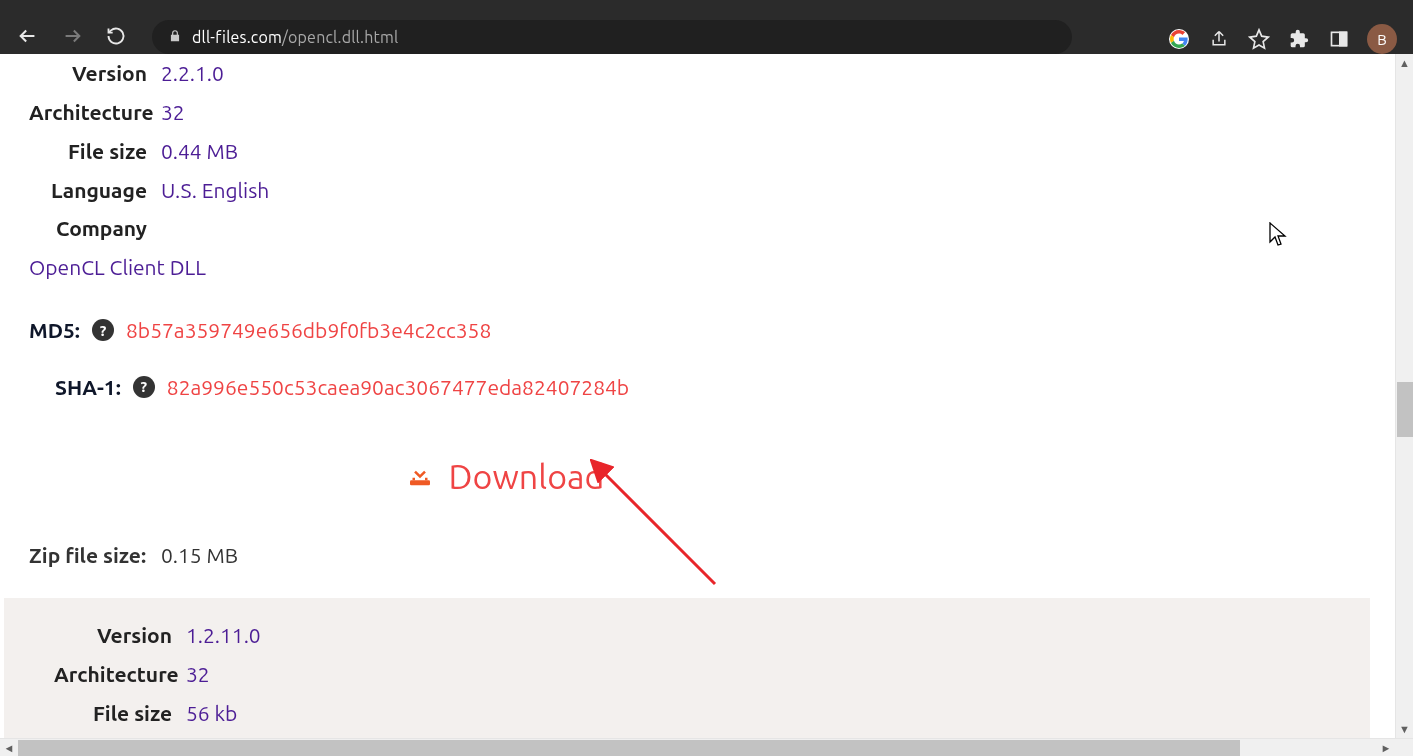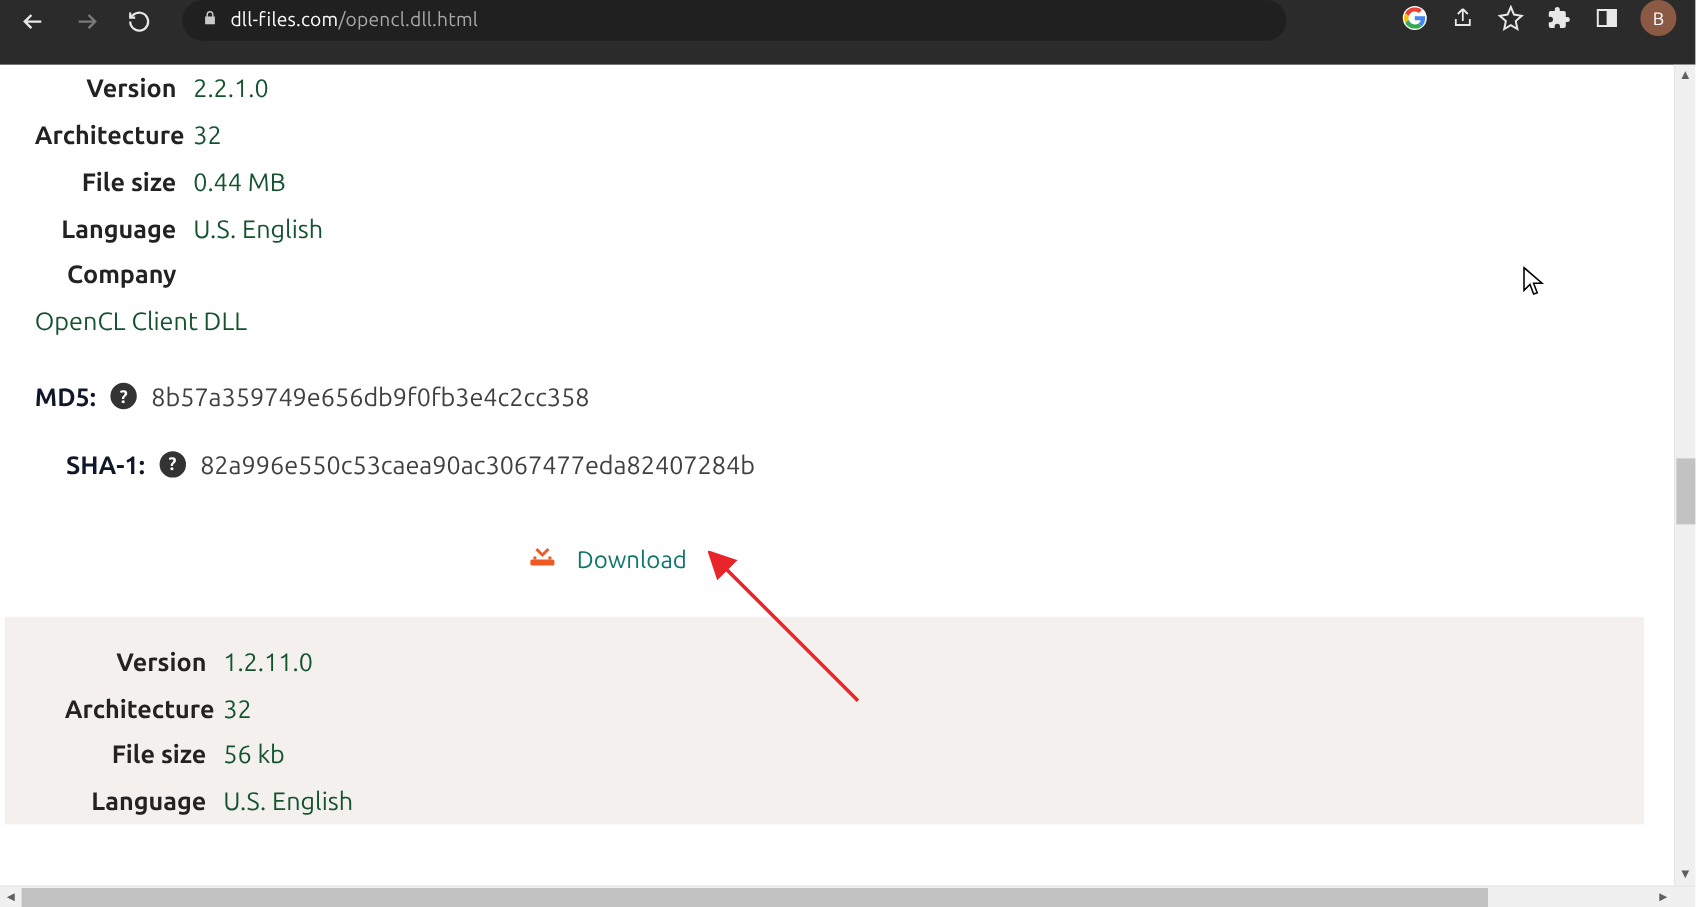--- a/index.html
+++ b/index.html
@@ -3,21 +3,21 @@
 <meta charset="utf-8">
 <style>
   * { box-sizing: border-box; margin: 0; padding: 0; }
   html, body { width: 1413px; height: 756px; overflow: hidden; font-family: 'Segoe UI', Ubuntu, 'Open Sans', sans-serif; }
   
   
   .browser-bar {
     height: 54px;
     background: #2b2b2b;
     display: flex;
-    align-items: flex-start;
+    align-items: flex-end;
     padding: 0 10px;
     gap: 8px;
   }
   .nav-btn {
     width: 36px; height: 36px;
     display: flex; align-items: center; justify-content: center;
     border-radius: 50%;
     color: #e8e8e8;
   }
   .nav-btn.disabled { color: #7a7a7a; }
@@ -63,35 +63,35 @@
     position: absolute;
     top: 0; left: 0;
     width: 1370px;
     height: calc(100% - 18px);
     overflow: hidden;
     color: #333;
   }
   .info-block { padding: 0 30px 0 29px; font-size: 21px; line-height: 1.85; }
   .row { display: flex; }
   .row .label { width: 132px; text-align: right; font-weight: 700; padding-right: 14px; color:#222;}
-  .row .value { color:#14532d; }
+  .row .value { color:#4c1d95; }
   .hash-row { margin-top: 24px; display:flex; align-items:center; gap:8px; }
   .hash-row .hash-label { font-weight: 700; color:#0f172a; }
   .help-ico {
     width: 22px; height: 22px; border-radius: 50%;
     background: #333; color:#fff; font-size:15px; font-weight:700;
     display:inline-flex; align-items:center; justify-content:center;
     margin: 0 4px;
   }
-  .hash-val { color:#404040; }
+  .hash-val { color:#ef4444; }
   .download-link {
     display: flex; align-items: center; justify-content: center;
     gap: 14px;
-    color: #0f766e;
-    font-size: 20px;
+    color: #ef4444;
+    font-size: 34px;
     margin: 38px 0 28px 0;
     padding-right: 360px;
   }
   .dl-icon { width: 30px; height: 30px; }
   .zip-row { font-size: 21px; margin-bottom: 24px;}
   .zip-row .zlabel { font-weight:700; margin-right: 10px;}
   .second-block {
     background: #f3f0ee;
     margin: 0 -55px 0 -25px;
     padding: 18px 0 0 50px;
@@ -258,20 +258,24 @@
           <svg class="dl-icon" viewBox="0 0 24 24" fill="#ef5a24">
               <path d="M12 2v10.6l3.3-3.3 1.4 1.4L12 15.4l-4.7-4.7 1.4-1.4L12 12.6V2h0z"></path>
               <rect x="4" y="17" width="16" height="4" rx="1"></rect>
               <rect x="6" y="15" width="2" height="2"></rect>
               <rect x="16" y="15" width="2" height="2"></rect>
             </svg>
         </span>
         <span>Download</span>
       </a>
 
+      <div class="zip-row">
+        <span class="zlabel">Zip file size:</span>
+        <span>0.15 MB</span>
+      </div>
 
       <div class="second-block">
         <div class="row">
           <div class="label">Version</div>
           <div class="value">1.2.11.0</div>
         </div>
         <div class="row">
           <div class="label">Architecture</div>
           <div class="value">32</div>
         </div>

